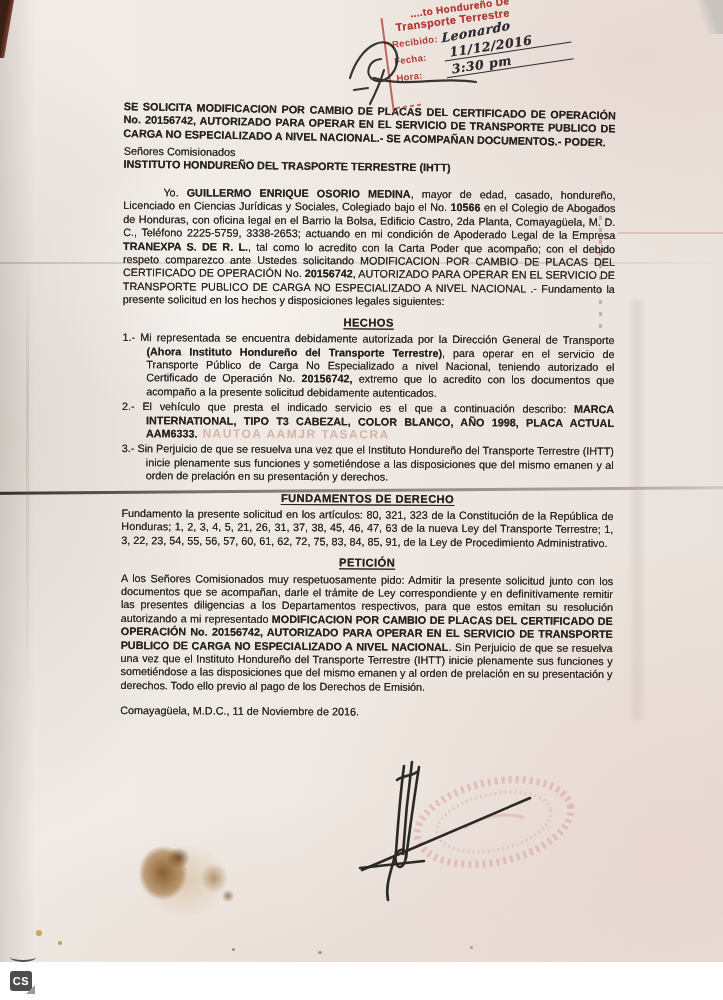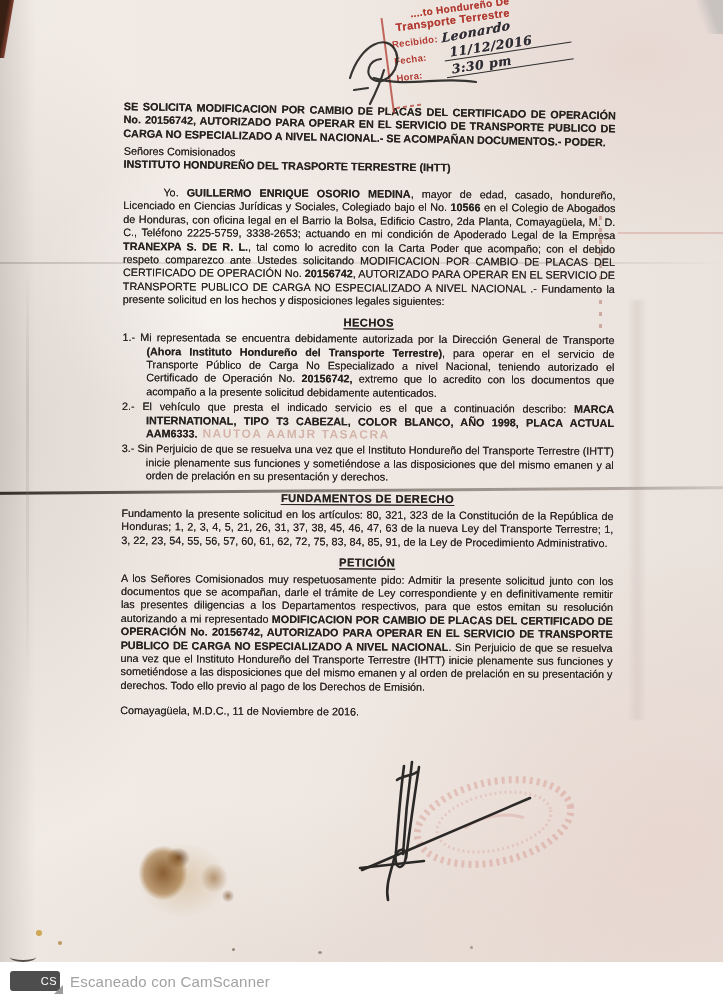--- a/index.html
+++ b/index.html
@@ -62,21 +62,21 @@
   .stamp .row{margin-left:22px;margin-top:1px;font-size:9.5px;font-weight:bold;white-space:nowrap;display:flex;align-items:flex-end;}
   .stamp .row .lbl{width:50px;letter-spacing:.3px;}
   .hand{font-family:"DejaVu Serif",serif;font-style:italic;color:#2e2c33;font-weight:bold;font-size:12.5px;transform:rotate(-3deg) skewX(-10deg);letter-spacing:.5px;text-shadow:0 0 .4px rgba(40,40,50,.7);}
   .uline{border-bottom:1.6px solid #2b2b2b;min-width:118px;padding:0 4px 0 6px;transform:rotate(-1deg);}
   
   .sig-top{position:absolute;left:344px;top:26px;width:150px;height:82px;z-index:8;}
   .sig-bottom{position:absolute;left:352px;top:758px;width:190px;height:150px;z-index:6;}
   .stamp-circle{position:absolute;left:404px;top:772px;width:180px;height:102px;z-index:5;opacity:.85;}
   
   .footer{position:absolute;left:0;top:962px;width:723px;height:38px;background:#ffffff;display:flex;align-items:center;}
-  .cs-badge{position:relative;margin-left:10px;width:22px;height:20px;background:#4d4d4d;border-radius:3px;color:#fff;font-weight:normal;font-size:11px;display:flex;align-items:center;justify-content:center;letter-spacing:.5px;padding-left:28px;}
+  .cs-badge{position:relative;margin-left:10px;width:22px;height:20px;background:#4d4d4d;border-radius:3px;color:#fff;font-weight:bold;font-size:11px;display:flex;align-items:center;justify-content:center;letter-spacing:.5px;}
   .cs-badge::after{content:"";position:absolute;right:-3px;bottom:-3px;width:9px;height:9px;background:#9b9b9b;clip-path:polygon(0 0,100% 0,100% 100%);transform:rotate(90deg);}
   .footer .txt{margin-left:10px;font-size:15px;color:#a2a2a2;letter-spacing:.2px;}
 </style>
 </head>
 <body>
 
 <div class="paper">
 
   <div class="corner-tl"></div>
   <div class="corner-tr"></div>
@@ -163,14 +163,13 @@
       <path d="M44,94 C41,112 52,114 54,99 C55,88 45,90 42,101 C39,114 33,128 36,142"></path>
       <path d="M8,110 L72,103"></path>
       <path d="M10,112 L178,40"></path>
     </g>
   </svg>
 
 </div>
 
 <div class="footer">
   <div class="cs-badge">CS</div>
-  <div class="txt">Escaneado con CamScanner</div>
 </div>
 
 </body></html>

